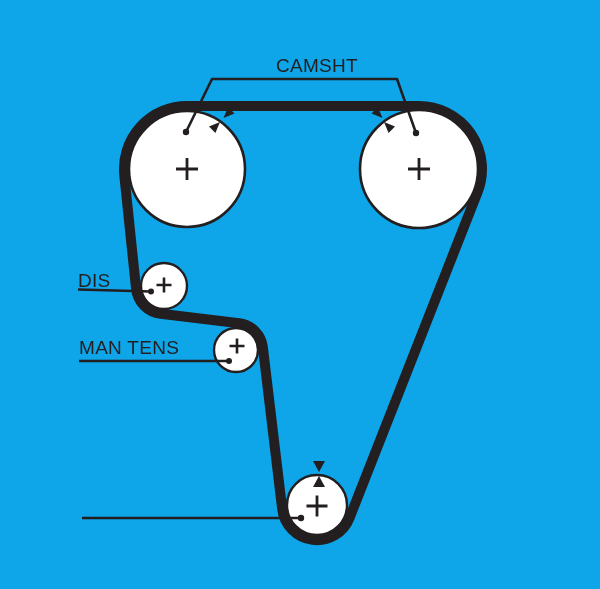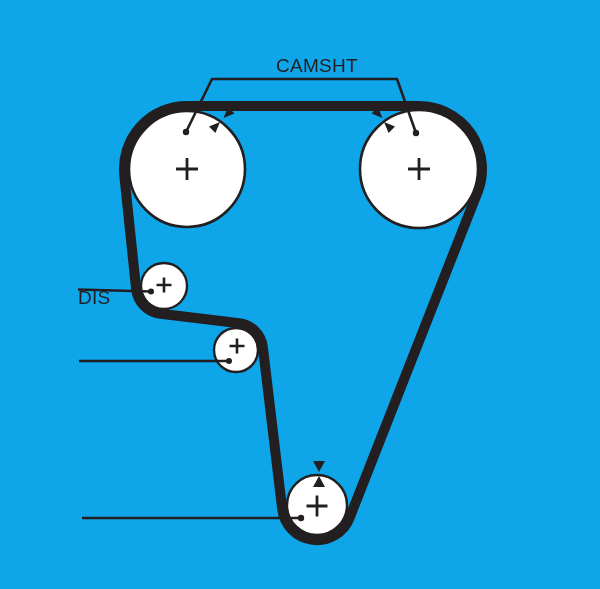--- a/index.html
+++ b/index.html
@@ -24,21 +24,21 @@
   .lbl {
     position: absolute;
     color: #231f20;
     font-size: 19px;
     line-height: 1;
     white-space: nowrap;
     letter-spacing: 0.3px;
     user-select: none;
   }
   .lbl-camsht  { left: 276px; top: 56px; }
-  .lbl-dis     { left: 78px;  top: 288px; }
+  .lbl-dis     { left: 78px;  top: 271px; }
   .lbl-mantens { left: 79px;  top: 338px; }
   .lbl-cransht { left: 82px;  top: 496px; }
 </style>
 </head>
 <body>
 
 <div class="stage">
 
   <svg width="600" height="589" viewBox="0 0 600 589">
 
@@ -85,14 +85,15 @@
 
     <polygon points="382.5,118 377.9,107.0 371.5,113.4" fill="#231f20"></polygon>
     <polygon points="384,122 395,126.6 388.6,133.0" fill="#231f20"></polygon>
 
     <polygon points="313,461 325,461 319,472" fill="#231f20"></polygon>
     <polygon points="319,476 313,487 325,487" fill="#231f20"></polygon>
   </svg>
 
   <div class="lbl lbl-camsht">CAMSHT</div>
   <div class="lbl lbl-dis">DIS</div>
+  <div class="lbl lbl-mantens">MAN TENS</div>
 
 </div>
 
 </body></html>

